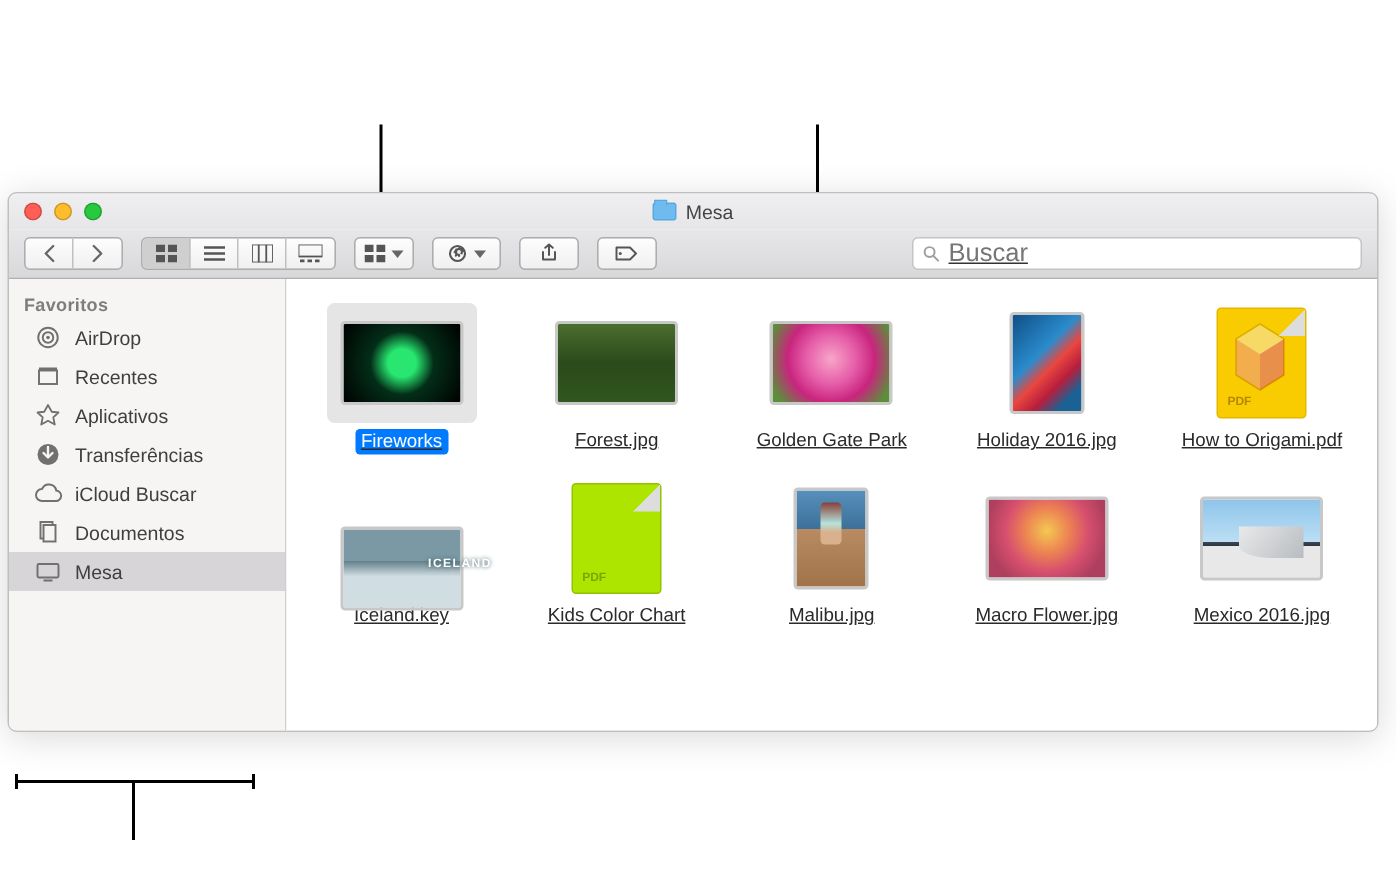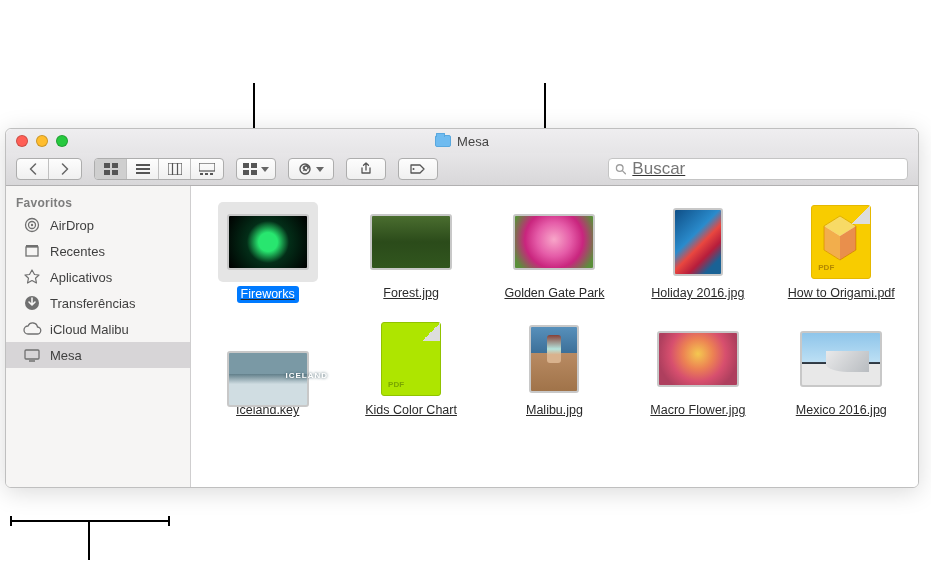--- a/index.html
+++ b/index.html
@@ -326,23 +326,32 @@
           <span>Transferências</span>
         </div>
 
 
         <div class="item">
           <span class="ico">
             <svg width="20" height="14" viewBox="0 0 20 14">
                 <path d="M6 12a4 4 0 010-8 5 5 0 019.5 1A3 3 0 0115 12z" fill="none" stroke="#707070" stroke-width="1.3"></path>
               </svg>
           </span>
-          <span>iCloud Malibu</span>
-        </div>
-
+          <span>iCloud Buscar</span>
+        </div>
+
+        <div class="item">
+          <span class="ico">
+            <svg width="18" height="18" viewBox="0 0 18 18">
+                <rect x="4" y="2" width="8" height="11" fill="none" stroke="#707070" stroke-width="1.3"></rect>
+                <rect x="6" y="4" width="8" height="11" fill="#f6f5f4" stroke="#707070" stroke-width="1.3"></rect>
+              </svg>
+          </span>
+          <span>Documentos</span>
+        </div>
 
         <div class="item selected">
           <span class="ico">
             <svg width="18" height="14" viewBox="0 0 18 14">
                 <rect x="2" y="2" width="14" height="9" fill="none" stroke="#707070" stroke-width="1.3" rx="1"></rect>
                 <line x1="6" y1="13" x2="12" y2="13" stroke="#707070" stroke-width="1.3"></line>
               </svg>
           </span>
           <span>Mesa</span>
         </div>

